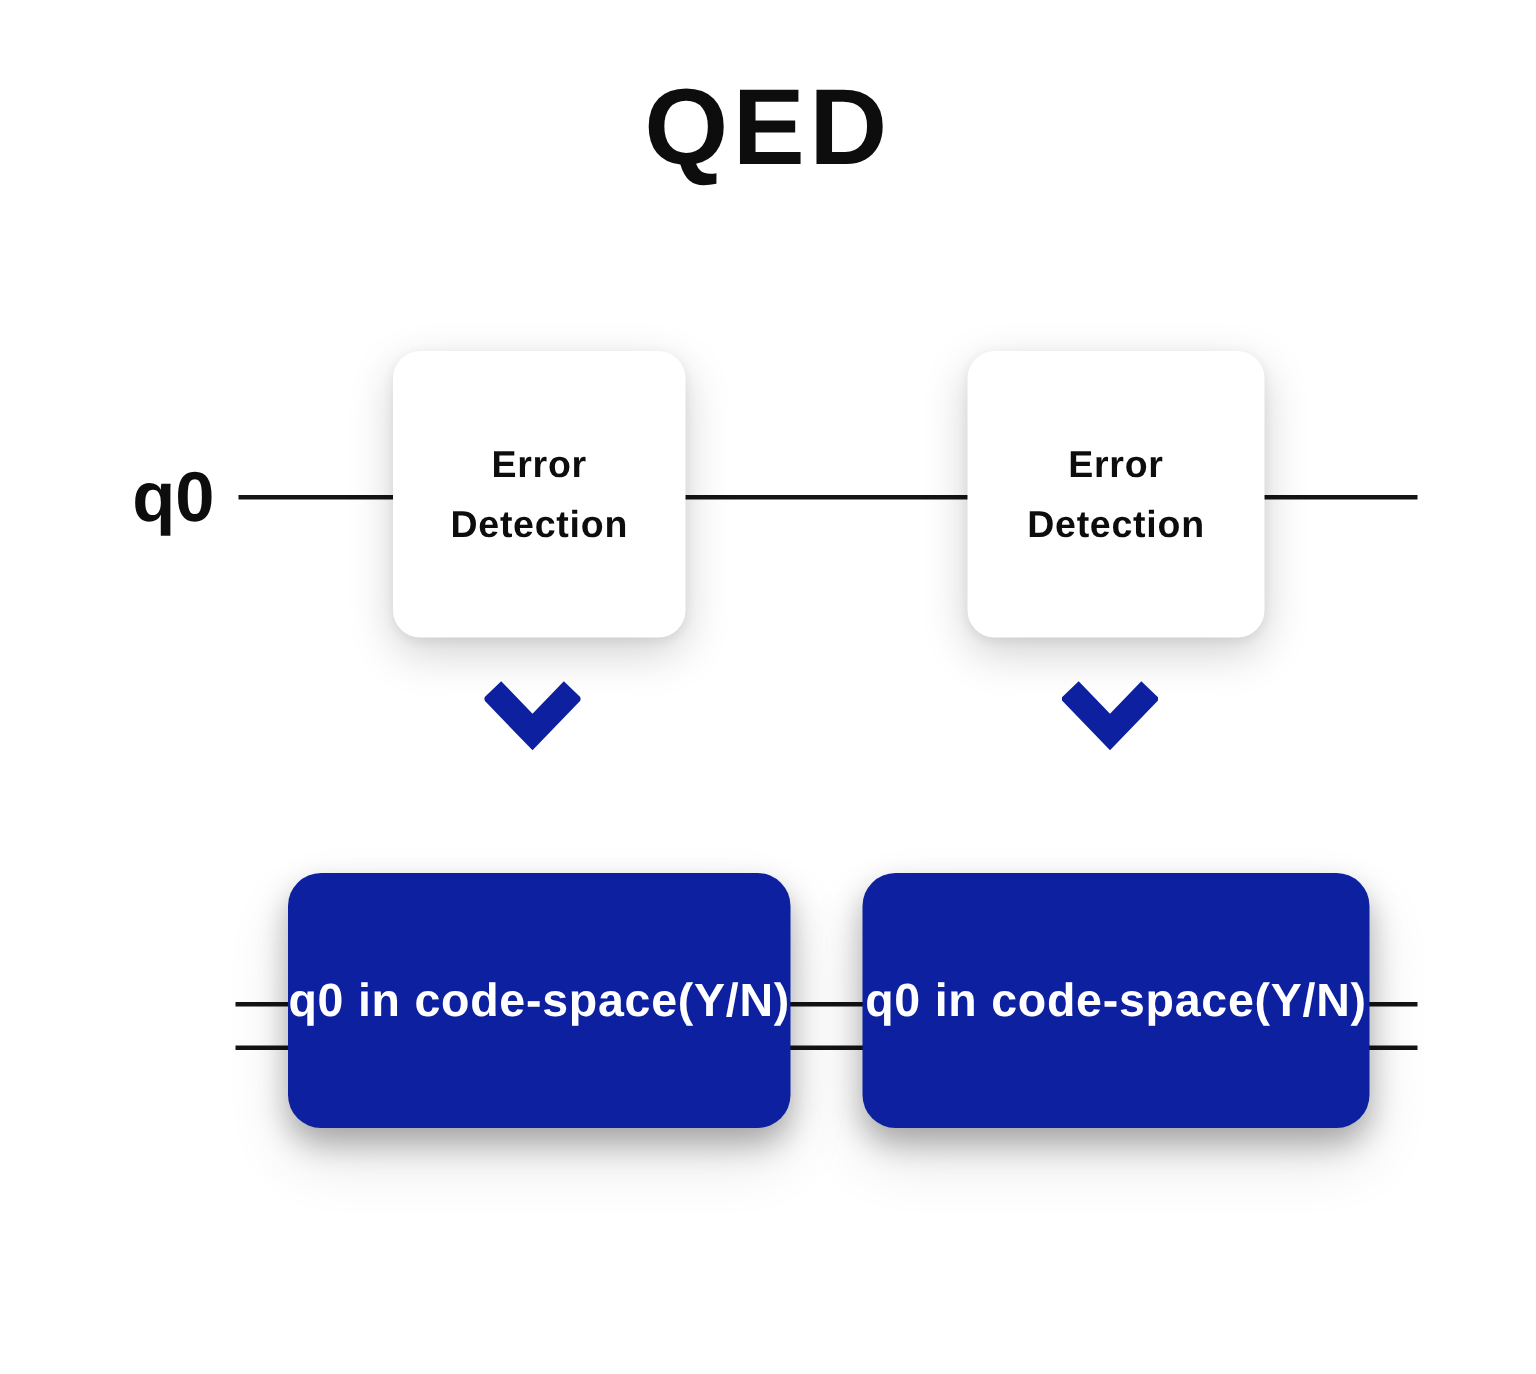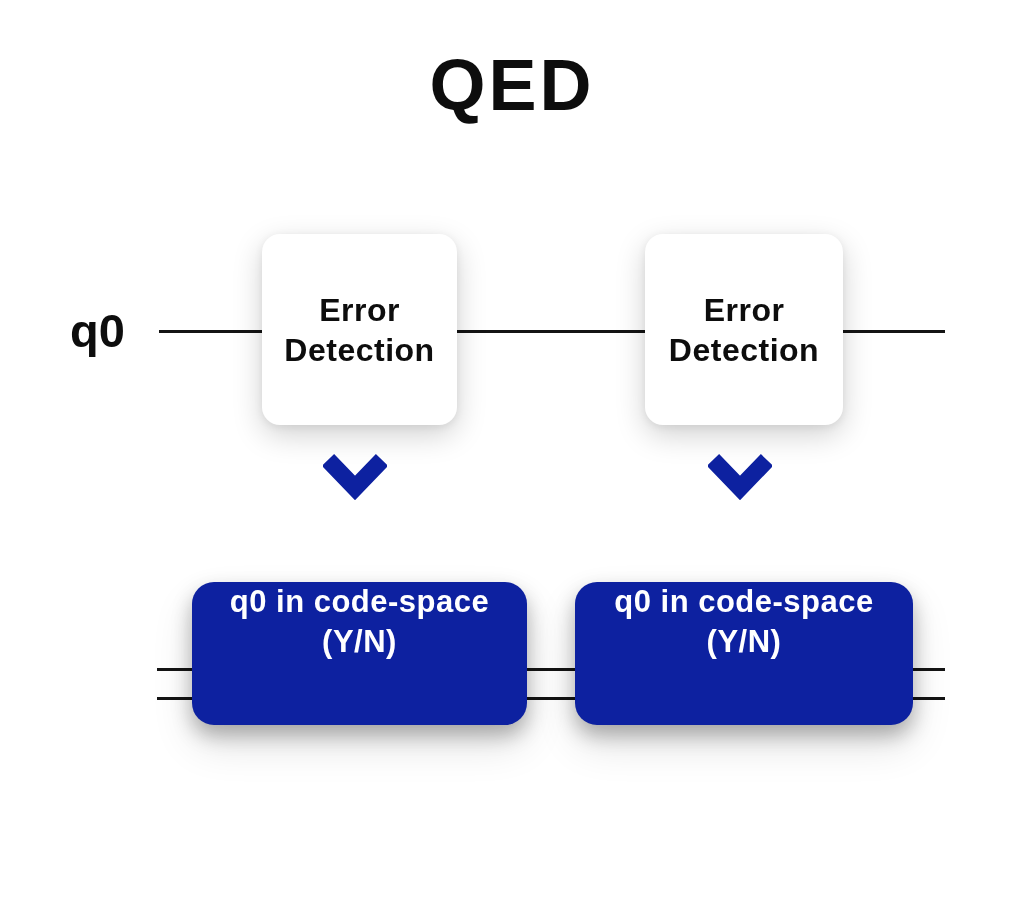--- a/index.html
+++ b/index.html
@@ -36,62 +36,62 @@
     z-index:1;
   }
   .wire-q0{left:159px;top:330px;width:786px;}
   .wire-c0a{left:157px;top:668px;width:788px;}
   .wire-c0b{left:157px;top:697px;width:788px;}
   .wire-label{
     position:absolute;
     font-size:47px;
     font-weight:600;
     color:var(--ink);
-    text-align:left;
+    text-align:right;
     z-index:2;
     line-height:56px;
   }
   .label-q0{left:70px;top:303px;width:73px;}
   .label-c0{left:70px;top:653px;width:71px;}
   .gate-box{
     position:absolute;
     top:234px;height:191px;
     background:#ffffff;
     border-radius:18px;
     box-shadow:0 10px 30px rgba(0,0,0,0.18), 0 2px 8px rgba(0,0,0,0.07);
     display:flex;flex-direction:column;
     align-items:center;justify-content:center;
     z-index:2;
   }
   .gate-1{left:262px;width:195px;}
   .gate-2{left:645px;width:198px;}
   .gate-box .line{
-    font-size:32px;
+    font-size:25px;
     line-height:40px;
     font-weight:700;
     color:var(--ink);
     text-align:center;
     letter-spacing:0.5px;
   }
   .chevron{
     position:absolute;
     top:452px;width:64px;height:50px;
     z-index:2;
     color:var(--blue);
   }
   .chevron-1{left:323px;}
   .chevron-2{left:708px;}
   .result-box{
     position:absolute;
-    top:582px;height:143px;
+    top:582px;height:170px;
     background:var(--blue);
     border-radius:22px;
     box-shadow:0 10px 20px rgba(0,0,0,0.28), 0 20px 42px rgba(0,0,0,0.12);
-    display:flex;flex-direction:column;
-    align-items:center;
+    display:flex;flex-direction:row;
+    align-items:center;justify-content:center;
     z-index:2;
   }
   .result-1{left:192px;width:335px;}
   .result-2{left:575px;width:338px;}
   .result-box .line{
     font-size:31px;
     line-height:40px;
     font-weight:700;
     color:var(--box-text-light);
     text-align:center;

